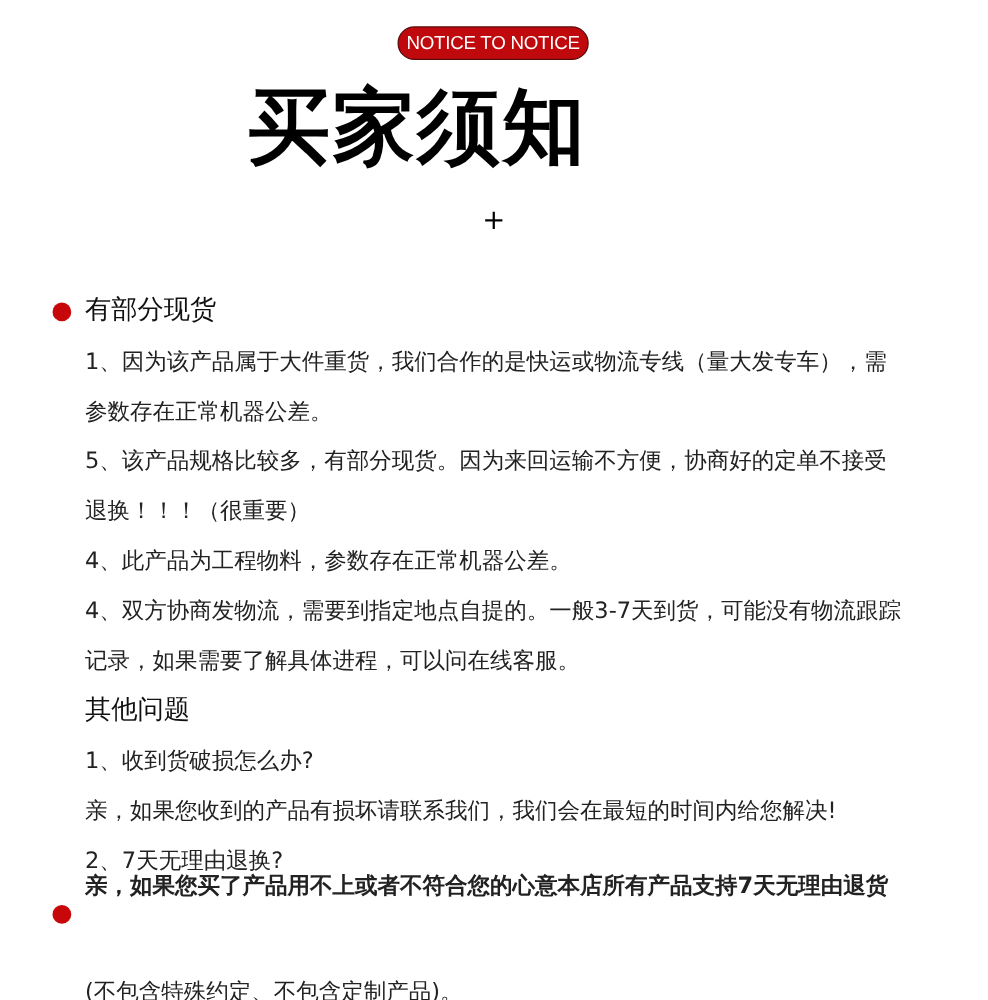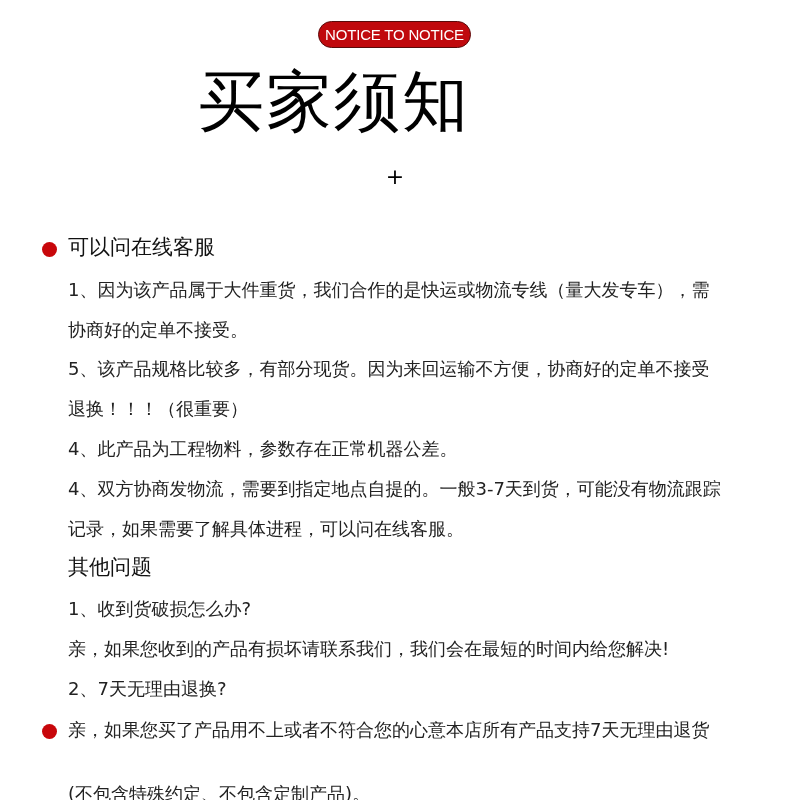--- a/index.html
+++ b/index.html
@@ -32,21 +32,21 @@
       text-align: center;
       letter-spacing: -0.2px;
     }
     .title {
       position: absolute;
       left: 0;
       width: 668px;
       top: 62px;
       text-align: center;
       font-size: 66px;
-      font-weight: normal;
+      font-weight: bold;
       color: #000000;
       letter-spacing: 2px;
       line-height: 80px;
     }
     .plus {
       position: absolute;
       left: 384px;
       top: 163px;
       width: 22px;
       text-align: center;
@@ -77,30 +77,30 @@
 </head>
 <body>
 
 <div class="badge">NOTICE TO NOTICE</div>
 
 <div class="title">买家须知</div>
 
 <div class="plus">+</div>
 
 <div class="bullet" style="left:42px; top:242px;"></div>
-<div class="line heading" style="top:235px;">可以问在线客服</div>
+<div class="line heading" style="top:235px;">有部分现货</div>
 
 <div class="line" style="top:278px;">1、因为该产品属于大件重货，我们合作的是快运或物流专线（量大发专车），需</div>
-<div class="line" style="top:318px;">协商好的定单不接受。</div>
+<div class="line" style="top:318px;">参数存在正常机器公差。</div>
 <div class="line" style="top:357px;">5、该产品规格比较多，有部分现货。因为来回运输不方便，协商好的定单不接受</div>
 <div class="line" style="top:397px;">退换！！！（很重要）</div>
 <div class="line" style="top:437px;">4、此产品为工程物料，参数存在正常机器公差。</div>
 <div class="line" style="top:477px;">4、双方协商发物流，需要到指定地点自提的。一般3-7天到货，可能没有物流跟踪</div>
 <div class="line" style="top:517px;">记录，如果需要了解具体进程，可以问在线客服。</div>
 
 <div class="line heading" style="top:555px;text-align:right;">其他问题</div>
 
 <div class="line" style="top:597px;">1、收到货破损怎么办?</div>
 <div class="line" style="top:637px;">亲，如果您收到的产品有损坏请联系我们，我们会在最短的时间内给您解决!</div>
 <div class="line" style="top:677px;">2、7天无理由退换?</div>
 <div class="bullet" style="left:42px; top:724px;"></div>
-<div class="line" style="top:718px;">亲，如果您买了产品用不上或者不符合您的心意本店所有产品支持7天无理由退货</div>
+<div class="line" style="top:697px;font-weight:bold;">亲，如果您买了产品用不上或者不符合您的心意本店所有产品支持7天无理由退货</div>
 <div class="line" style="top:782px;">(不包含特殊约定、不包含定制产品)。</div>
 
 </body></html>

